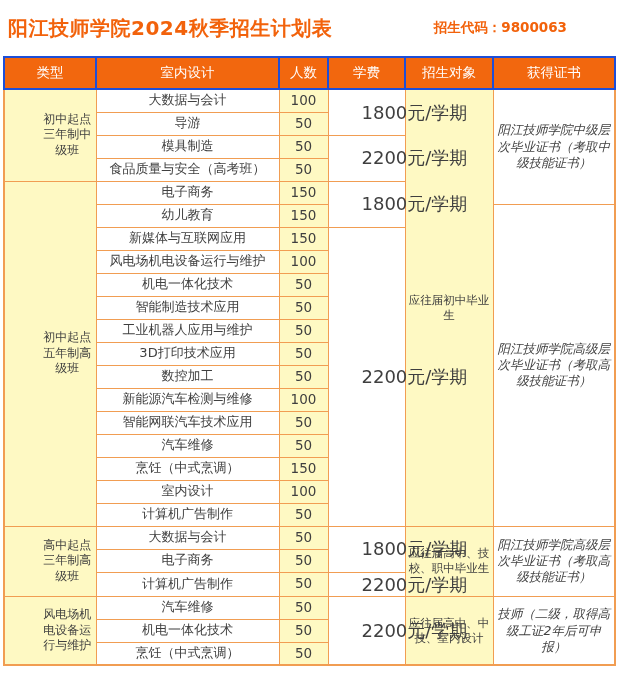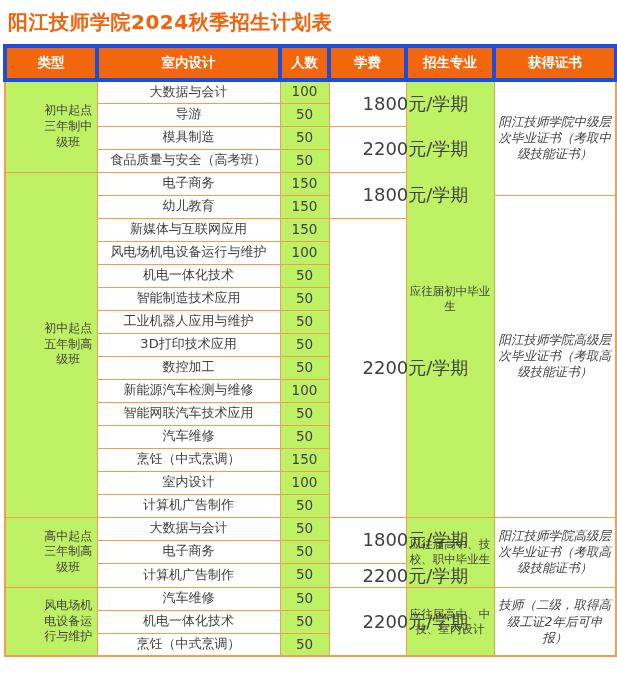--- a/index.html
+++ b/index.html
@@ -2,70 +2,71 @@
 <html><head>
 <meta charset="utf-8">
 <style>
   html,body{margin:0;padding:0;background:#ffffff;}
   body{
     width:617px;height:682px;overflow:hidden;
     font-family:"DejaVu Sans","Liberation Sans",sans-serif;
     -webkit-font-smoothing:antialiased;
   }
   .titlebar{
-    height:44px;display:flex;justify-content:space-between;align-items:center;
+    height:56px;display:flex;justify-content:space-between;align-items:center;
     padding:0 50px 0 8px;box-sizing:border-box;
   }
   .main-title{color:#f2620b;font-size:20px;font-weight:bold;letter-spacing:.5px;white-space:nowrap;}
   .code{color:#f2620b;font-size:13.5px;font-weight:bold;white-space:nowrap;}
   table{
     border-collapse:collapse;table-layout:fixed;
     margin-left:3px;width:611px;
     border:2px solid #f19d52;
   }
   th{
-    background:#f2670e;color:#ffffff;font-size:13.5px;font-weight:bold;
-    height:30px;border:4px solid #1d4ed8;padding:0;
+    background:#f2670e;color:#ffffff;font-size:13.5px;font-weight:normal;
+    height:30px;border:2px solid #1d4ed8;padding:0;
   }
   td{
     border:1px solid #f19d52;
     text-align:center;vertical-align:middle;
     color:#3f3f3f;font-size:13px;line-height:1.3;
     height:23px;padding:0 2px;box-sizing:border-box;
   }
-  .yellow{background:#bef264;margin-left:45px;}
+  .yellow{background:#fef9c3;margin-left:45px;}
   .col-type{font-size:12px;padding-left:36px;}
   .col-count{font-size:13.5px;}
   .col-tuition{font-size:18px;white-space:nowrap;padding-left:33px;}
   .col-target{font-size:11.5px;}
   .col-cert{font-size:12.5px;font-style:italic;}
 </style>
 </head>
 <body>
 
 <div class="titlebar">
   <span class="main-title">阳江技师学院2024秋季招生计划表</span>
+  <span class="code"><span>招生代码：</span><span>9800063</span></span>
 </div>
 
 <table>
   <colgroup>
     <col style="width:92px">
       <col style="width:183px">
       <col style="width:49px">
     <col style="width:77px">
       <col style="width:88px">
       <col style="width:122px">
   </colgroup>
   <thead>
     <tr>
       <th>类型</th>
       <th>室内设计</th>
       <th>人数</th>
       <th>学费</th>
-      <th>招生专业</th>
+      <th>招生对象</th>
       <th>获得证书</th>
     </tr>
   </thead>
   <tbody>
       <tr>
         <td class="col-type yellow" rowspan="4">初中起点三年制中级班</td>
         <td class="col-major">大数据与会计</td>
         <td class="col-count yellow">100</td>
         <td class="col-tuition" rowspan="2">1800元/学期</td>
         <td class="col-target yellow" rowspan="19">应往届初中毕业生</td>

